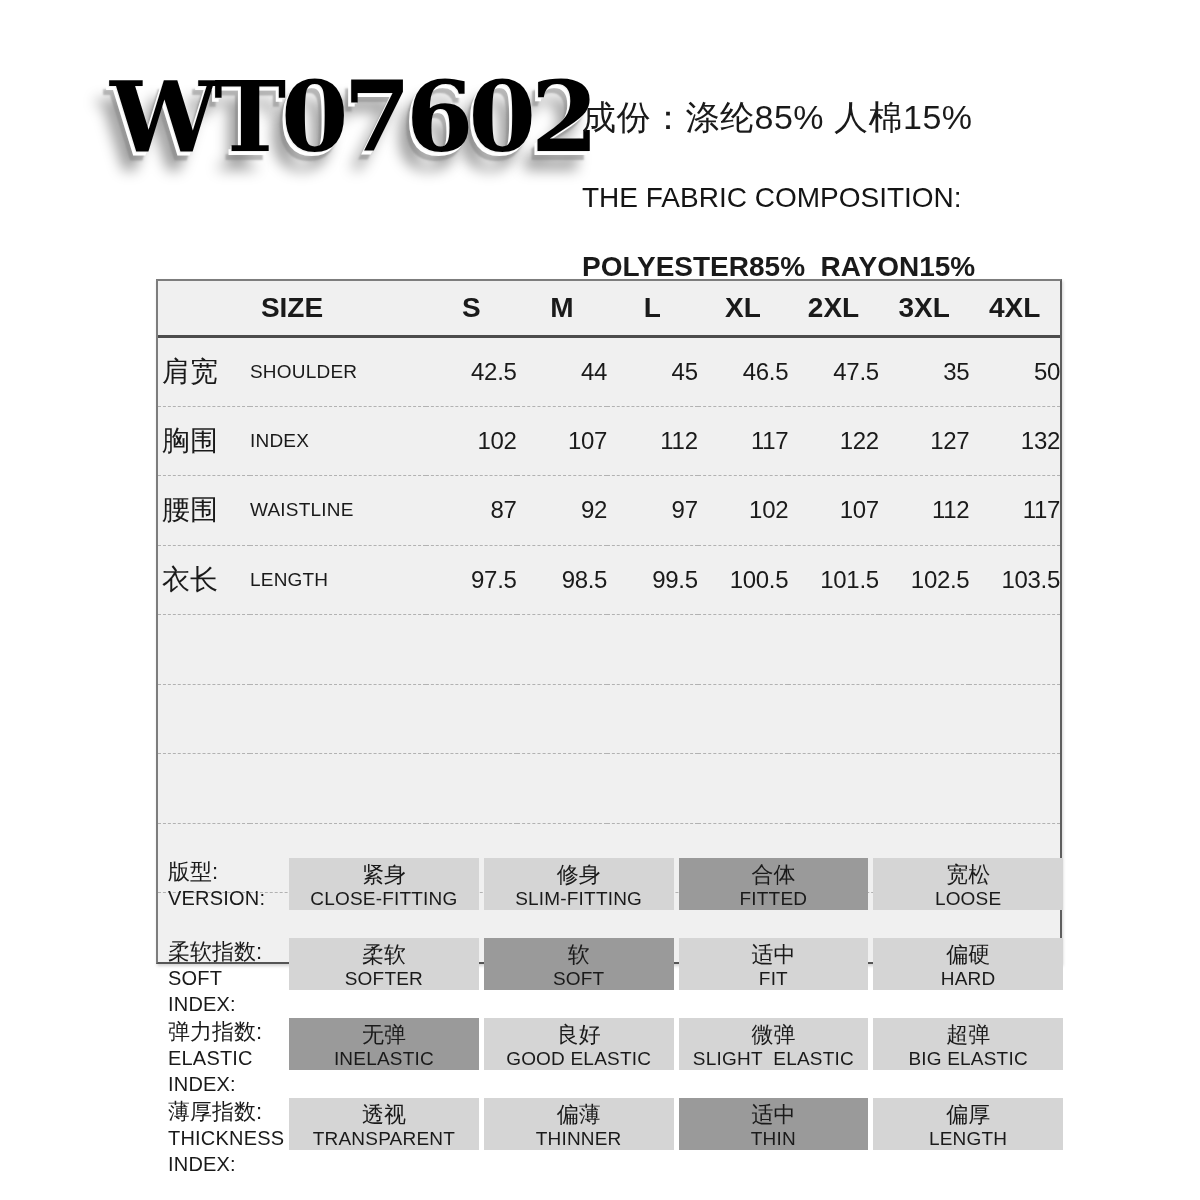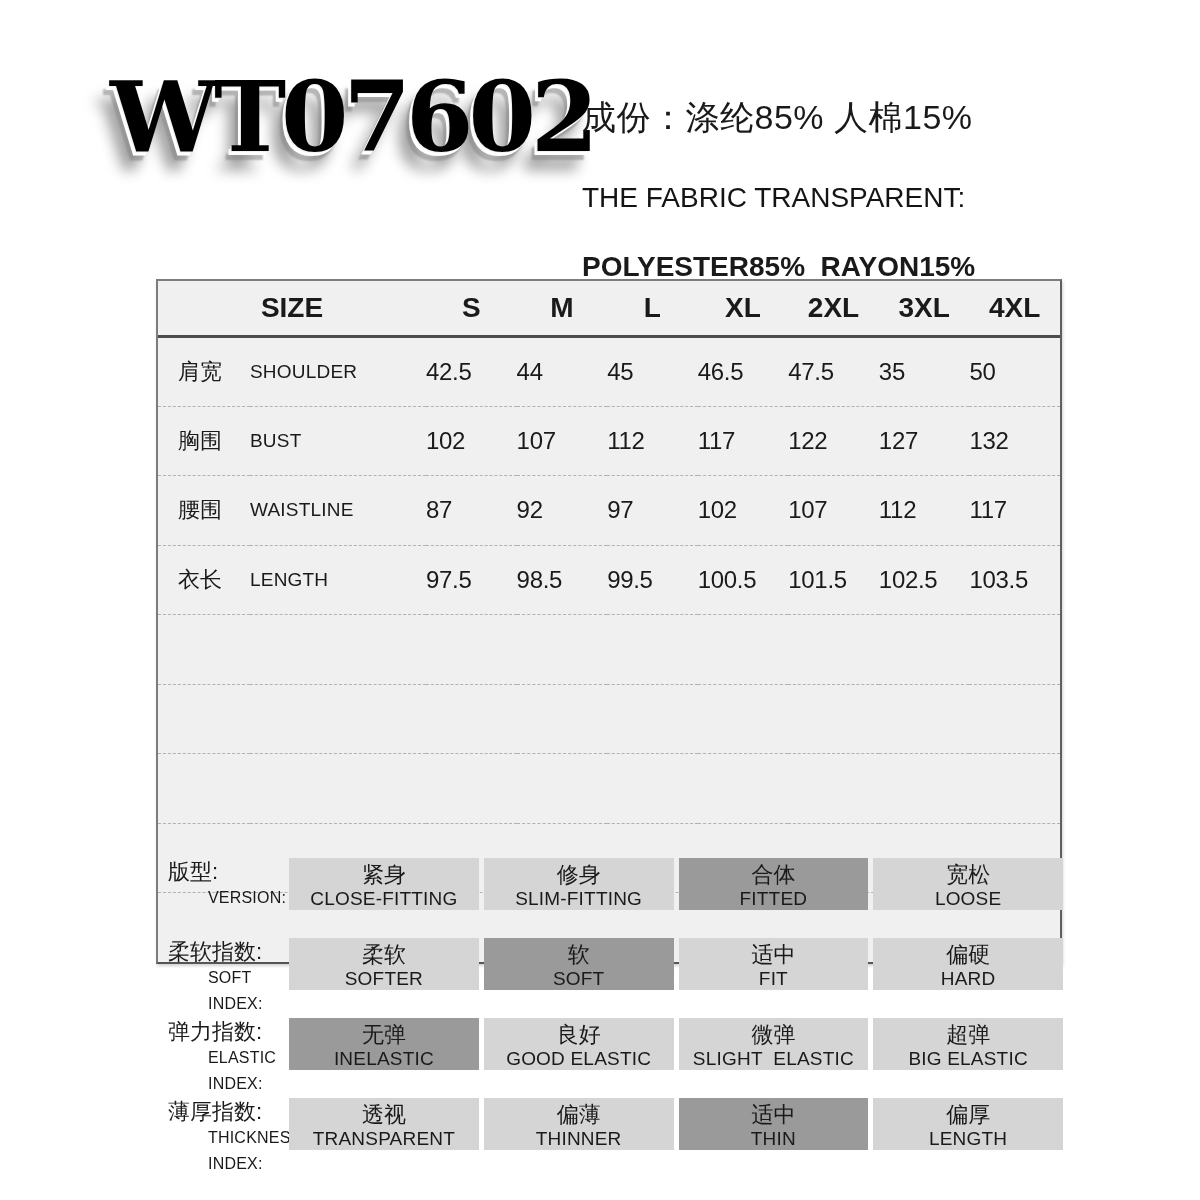--- a/index.html
+++ b/index.html
@@ -30,47 +30,47 @@
   .table-wrap{
     position:absolute;left:156px;top:279px;width:906px;height:685px;
     box-sizing:border-box;background:#f0f0f0;
     border:2px solid #7d7d7d;border-right-color:#5e5e5e;border-bottom-color:#555555;
     box-shadow:1px 2px 3px rgba(0,0,0,.18);
   }
   .table-wrap table{width:100%;height:100%;border-collapse:collapse;table-layout:fixed;}
   thead th{height:54px;font-size:28px;font-weight:700;border-bottom:3px solid #4c4c4c;padding:0;text-align:center;}
   tbody tr{height:52px;}
   tbody td{border-bottom:1px dashed #b2b2b2;padding:0;}
-  td.zh{font-size:22px;padding-left:20px;}
+  td.zh{font-size:28px;padding-left:4px;}
   td.en{font-size:19px;letter-spacing:.2px;}
-  td.num{font-size:24px;text-align:left;letter-spacing:-.3px;}
+  td.num{font-size:24px;text-align:right;letter-spacing:-.3px;}
   tr.empty-row:last-child td{border-bottom:none;}
   
   .attr-row{position:absolute;left:0;width:1200px;height:52px;}
   .attr-row-0{top:858px}.attr-row-1{top:938px}.attr-row-2{top:1018px}.attr-row-3{top:1098px}
   .attr-label{position:absolute;left:168px;top:1px;}
   .attr-label .zh{font-size:22px;line-height:26px;}
-  .attr-label .en{font-size:16px;line-height:26px;letter-spacing:.2px;margin-left:40px;}
+  .attr-label .en{font-size:20px;line-height:26px;letter-spacing:.2px;}
   .attr-options{
     position:absolute;left:289px;top:0;width:774px;height:52px;
     display:grid;grid-template-columns:repeat(4,1fr);column-gap:5px;
   }
   .option{display:flex;flex-direction:column;align-items:center;justify-content:flex-end;background:#d5d5d5;}
   .option .zh{font-size:22px;line-height:25px;}
   .option .en{font-size:19px;line-height:23px;letter-spacing:.2px;white-space:pre;}
   .option.selected{background:#9a9a9a;}
 </style>
 </head>
 <body>
 
 <div class="logo">WT07602</div>
 
 <div class="info">
   <div class="info-zh">成份：涤纶85% 人棉15%</div>
-  <div class="info-label">THE FABRIC TRANSPARENT:</div>
+  <div class="info-label">THE FABRIC COMPOSITION:</div>
   <div class="info-value">POLYESTER85%  RAYON15%</div>
   <div class="info-weight">THE WEIGHT: 0.43 KG</div>
 </div>
 
 <div class="table-wrap">
   <table>
     <colgroup>
       <col style="width:92px">
         <col style="width:176px">
       <col>
@@ -100,21 +100,21 @@
         <td class="num">42.5</td>
         <td class="num">44</td>
         <td class="num">45</td>
         <td class="num">46.5</td>
         <td class="num">47.5</td>
         <td class="num">35</td>
         <td class="num">50</td>
       </tr>
       <tr>
         <td class="zh">胸围</td>
-        <td class="en">BUST</td>
+        <td class="en">INDEX</td>
         <td class="num">102</td>
         <td class="num">107</td>
         <td class="num">112</td>
         <td class="num">117</td>
         <td class="num">122</td>
         <td class="num">127</td>
         <td class="num">132</td>
       </tr>
       <tr>
         <td class="zh">腰围</td>

